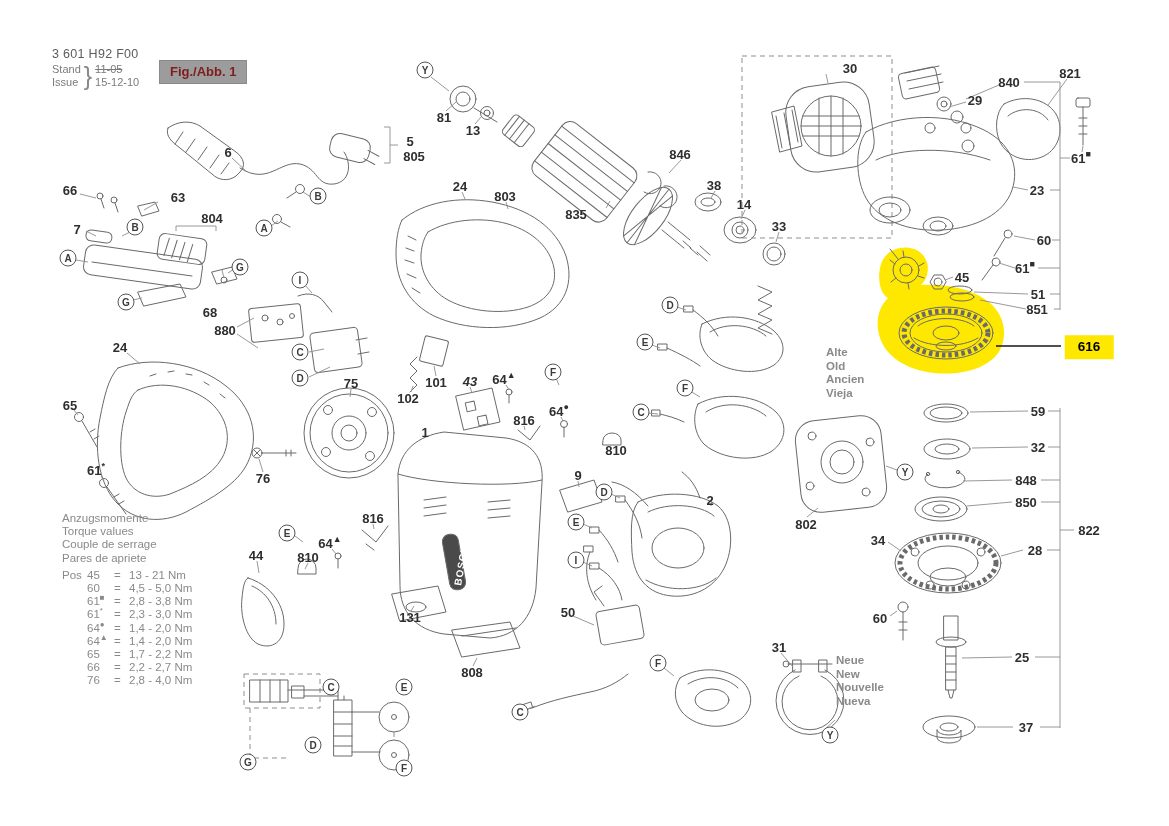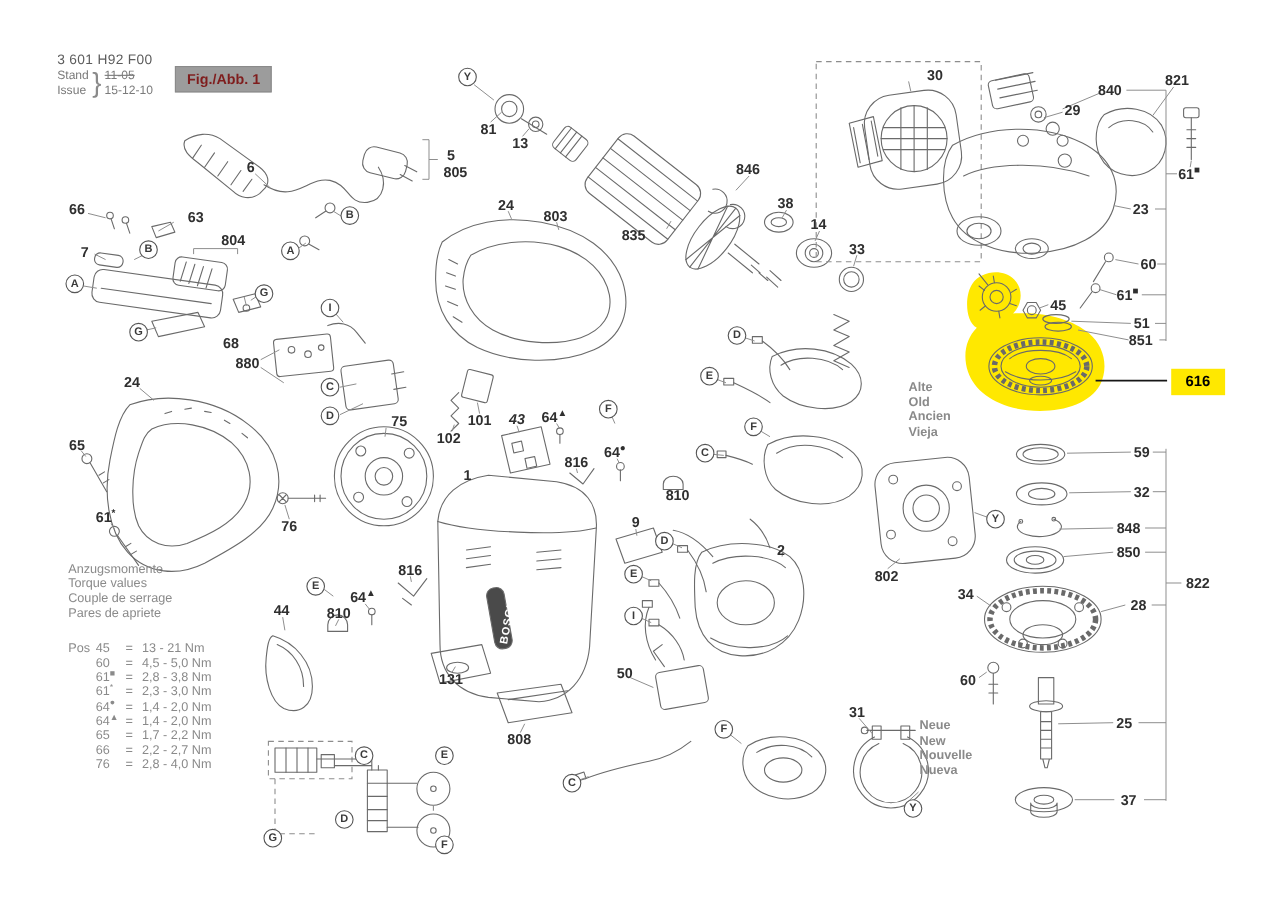--- a/index.html
+++ b/index.html
@@ -22,21 +22,21 @@
   #figure-badge{position:absolute;left:159px;top:60px;background:#9c9c9c;color:#7f1d1d;font-weight:bold;
                 font-size:13px;padding:3px 10px 4px;border:1px solid #8a8a8a}
   .callout{position:absolute;transform:translate(-50%,-50%);font-size:13px;font-weight:bold;color:#2f2f2f;
            white-space:nowrap;line-height:1;z-index:5}
   .callout sup{font-size:9px;line-height:0}
   .callout.hl{background:#ffe800;color:#000;padding:5px 13px;font-size:13.5px;z-index:6}
   .refletter{position:absolute;transform:translate(-50%,-50%);width:17px;height:17px;border:1.4px solid #565656;
              border-radius:50%;background:#fff;color:#3a3a3a;font-size:10px;font-weight:bold;
              display:flex;align-items:center;justify-content:center;z-index:5;line-height:1}
   #torque-block{position:absolute;left:62px;top:512px;color:#8a8a8a;font-size:11.5px;line-height:13.2px}
-  #torque-titles{margin-bottom:19px}
+  #torque-titles{margin-bottom:4px}
   .trow{display:flex}
   .tpre{width:25px}
   .tposn{width:27px}
   .tposn sup{font-size:8px;line-height:0}
   .teq{width:15px}
   #footnotes{position:absolute;left:62px;top:722px;color:#8a8a8a;font-size:11.5px;line-height:13.2px}
   #old-label{position:absolute;left:826px;top:346px;color:#8a8a8a;font-size:11.5px;font-weight:bold;line-height:13.5px}
   #new-label{position:absolute;left:836px;top:654px;color:#8a8a8a;font-size:11.5px;font-weight:bold;line-height:13.5px}
   #callout-layer{position:absolute;inset:0}
   #drawing{position:absolute;inset:0}
@@ -465,21 +465,21 @@
       <div class="callout" style="left: 228px; top: 152px;">6</div>
       <div class="callout" style="left: 70px; top: 190px;">66</div>
       <div class="callout" style="left: 178px; top: 197px;">63</div>
       <div class="callout" style="left: 77px; top: 229px;">7</div>
       <div class="callout" style="left: 212px; top: 218px;">804</div>
       <div class="callout" style="left: 210px; top: 264px; margin-top: 48px;">68</div>
       <div class="callout" style="left: 225px; top: 330px;">880</div>
       <div class="callout" style="left: 120px; top: 347px;">24</div>
       <div class="callout" style="left: 70px; top: 405px;">65</div>
       <div class="callout" style="left: 96px; top: 470px;">61<sup>*</sup></div>
-      <div class="callout" style="left: 351px; top: 383px; margin-left: 12px;">75</div>
+      <div class="callout" style="left: 351px; top: 383px;">75</div>
       <div class="callout" style="left: 263px; top: 478px;">76</div>
       <div class="callout" style="left: 436px; top: 382px;">101</div>
       <div class="callout" style="left: 408px; top: 398px;">102</div>
       <div class="callout" style="left: 470px; top: 381px; font-style: italic;">43</div>
       <div class="callout" style="left: 504px; top: 379px;">64<sup>▲</sup></div>
       <div class="callout" style="left: 524px; top: 420px;">816</div>
       <div class="callout" style="left: 559px; top: 411px;">64<sup>●</sup></div>
       <div class="callout" style="left: 616px; top: 450px;">810</div>
       <div class="callout" style="left: 578px; top: 475px;">9</div>
       <div class="callout" style="left: 425px; top: 432px;">1</div>

